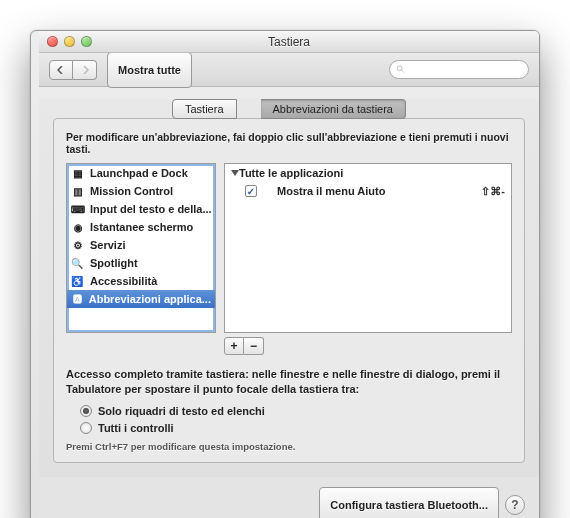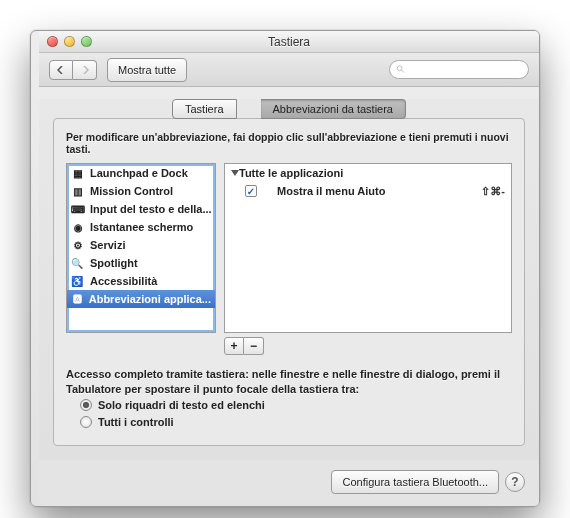--- a/index.html
+++ b/index.html
@@ -47,25 +47,26 @@
   .navbtn {
     width: 24px; height: 20px;
     background: linear-gradient(#fdfdfd,#e4e4e4);
     border: 1px solid #999;
     display:flex; align-items:center; justify-content:center;
     font-size: 10px; color: #555;
   }
   .navbtn:first-child { border-radius: 4px 0 0 4px; }
   .navbtn:last-child { border-left:0; border-radius: 0 4px 4px 0; }
   .pillbtn {
-    height: 24px; padding: 0 10px;
+    height: 36px; padding: 0 10px;
     background: linear-gradient(#fdfdfd,#e4e4e4);
     border: 1px solid #999; border-radius: 4px;
     display:flex; align-items:center; font-size:11px;
     text-shadow:0 1px 0 #fff;
+    font-weight:bold;
   }
   .spacer { flex: 1; }
   .search {
     width: 140px; height: 19px;
     border: 1px solid #aaa; border-radius: 10px;
     background: #fff;
     display:flex; align-items:center; padding:0 6px;
   }
   .search svg { width:11px; height:11px; opacity:0.5; }
   .search input { border:0; outline:0; background:transparent; width:100%; font-size:11px; margin-left:4px;}
@@ -102,21 +103,21 @@
   .rhead { display:flex; align-items:center; height:18px; padding:0 6px; font-size:11px; }
   .rrow { display:flex; align-items:center; height:18px; padding:0 6px 0 20px; font-size:11px; gap:20px;}
   .chk { width:12px;height:12px;border:1px solid #888;border-radius:2px;display:flex;align-items:center;justify-content:center;background:#fff;}
   .chk.on::after{content:"✓"; font-size:10px; color:#2a5db0; font-weight:bold;}
   .shortcut { margin-left:auto; font-family: "Lucida Grande", sans-serif; font-size:11px; color:#333;}
   .addrem { display:flex; justify-content:flex-start; margin-left:158px; margin-top:4px;}
   .sqbtn { width:20px;height:18px;border:1px solid #999;background:linear-gradient(#fdfdfd,#e4e4e4);display:flex;align-items:center;justify-content:center;font-size:12px;}
   .sqbtn:first-child{border-radius:3px 0 0 3px;}
   .sqbtn:last-child{border-left:0;border-radius:0 3px 3px 0;}
   .para { font-size:11px; margin-top:12px; text-shadow:0 1px 0 #fff; line-height:1.35;}
-  .radios { margin:0 0 4px 14px;}
+  .radios { margin:6px 0 4px 14px;}
   .radio { display:flex; align-items:center; gap:6px; height:17px; font-size:11px;}
   .rdot { width:12px;height:12px;border:1px solid #888;border-radius:50%;background:radial-gradient(#fff,#ddd);display:flex;align-items:center;justify-content:center;}
   .rdot.on::after{content:"";width:6px;height:6px;border-radius:50%;background:radial-gradient(#6b6b6b,#333);}
   .tiny { font-size:9.5px; color:#555; text-shadow:0 1px 0 #fff;}
   .footer { display:flex; justify-content:flex-end; align-items:center; gap:6px; padding:10px 14px 12px; background:#e4e4e4;}
   .helpbtn { width:20px;height:20px;border:1px solid #999;border-radius:50%;background:linear-gradient(#fdfdfd,#e1e1e1);display:flex;align-items:center;justify-content:center;font-size:12px;color:#555;font-weight:bold;}
   .tri { display:inline-block; width:0;height:0;border-left:4px solid transparent;border-right:4px solid transparent;border-top:6px solid #555;}
 </style>
 </head>
 <body>
@@ -236,20 +237,21 @@
         <div class="radio">
           <span class="rdot on"></span>
           <span>Solo riquadri di testo ed elenchi</span>
         </div>
         <div class="radio">
           <span class="rdot"></span>
           <span>Tutti i controlli</span>
         </div>
       </div>
 
+      <div class="tiny">Premi Ctrl+F7 per modificare questa impostazione.</div>
     </div>
   </div>
 
   <div class="footer">
     <div class="pillbtn">
       <span>Configura tastiera Bluetooth...</span>
     </div>
     <div class="helpbtn">
       <span>?</span>
     </div>

